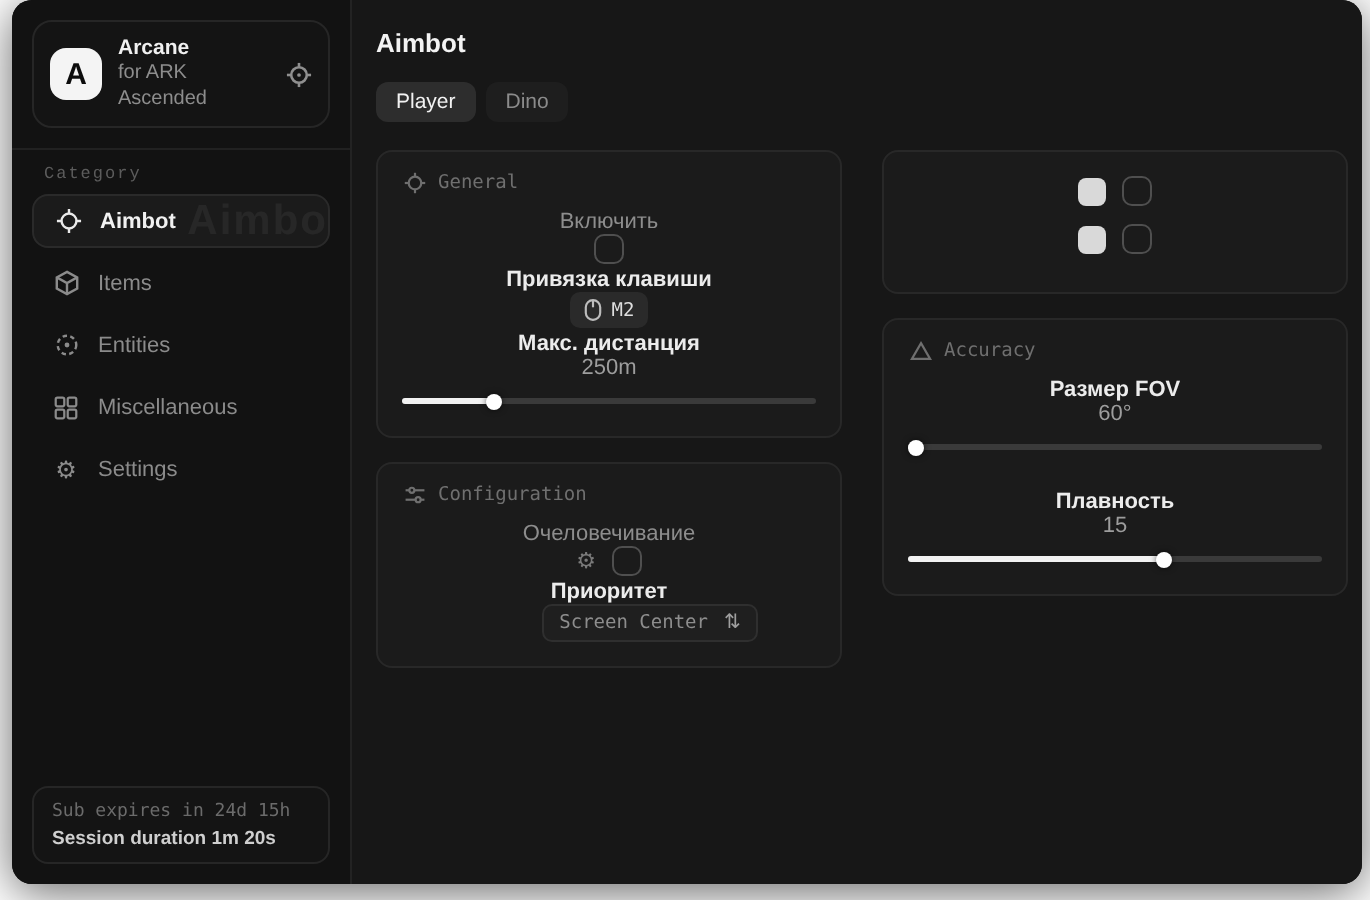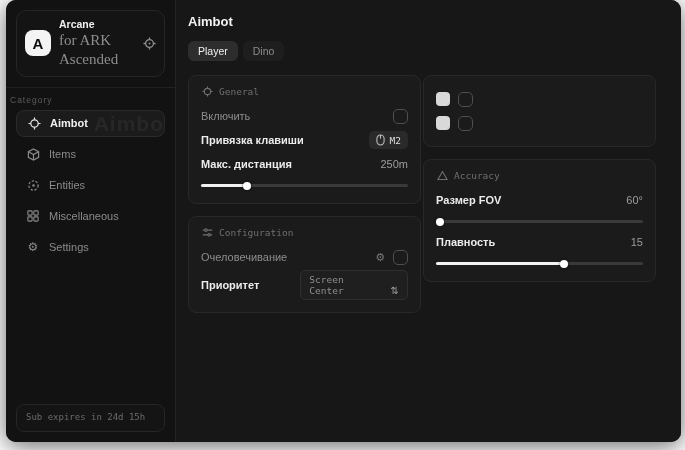--- a/index.html
+++ b/index.html
@@ -28,27 +28,27 @@
     display:flex; align-items:center; gap:8px; padding:7px 8px;
     background:#141414;
   }
   .logo {
     width:26px; height:26px; border-radius:8px; background:#f4f4f4;
     color:#0c0c0c; font-weight:bold; font-size:15px;
     display:flex; align-items:center; justify-content:center;
   }
   .brand-text { flex:1; line-height:1.25; }
   .brand-title { font-size:10.5px; font-weight:bold; color:#f0f0f0; }
-  .brand-sub { font-size:15px; color:#8d8d8d;font-family:Liberation Serif, serif; }
+  .brand-sub { font-size:10px; color:#8d8d8d; }
   .brand-icon { color:#8f8f8f; display:flex; }
   .side-divider { border-top:1px solid #212121; margin-top:10px; }
   .category {
-    font-family:Liberation Sans, sans-serif;
+    font-family:Liberation Mono, monospace;
     font-size:8.5px; color:#5c5c5c; letter-spacing:1px;
-    padding:7px 16px 5px 4px;
+    padding:7px 16px 5px 16px;
   }
   .nav { display:flex; flex-direction:column; gap:4px; padding:0 10px; }
   .nav-item {
     position:relative; display:flex; align-items:center; gap:9px;
     padding:6px 10px; border-radius:8px; color:#8b8b8b; font-size:11px;
     cursor:pointer; overflow:hidden; height:27px;
   }
   .nav-item .nicon { display:flex; width:14px; color:#8b8b8b; font-size:12px; align-items:center; justify-content:center; }
   .nav-item.active {
     background:#1b1b1b; border:1px solid #2a2a2a; color:#f1f1f1; font-weight:bold;
@@ -70,34 +70,34 @@
   .foot-line2 { font-size:9.5px; color:#cfcfcf; font-weight:bold; white-space:nowrap; }
   
   .main { flex:1; padding:14px 12px 12px 12px; background:#171717; }
   .page-title { font-size:13px; font-weight:bold; color:#f3f3f3; margin-bottom:12px; }
   .tabs { display:flex; gap:5px; margin-bottom:14px; }
   .tab {
     font-size:10.5px; padding:4px 10px; border-radius:6px; cursor:pointer;
     background:#1e1e1e; color:#8b8b8b;
   }
   .tab.active { background:#2d2d2d; color:#f2f2f2; }
-  .columns { display:flex; gap:2px; align-items:flex-start; }
+  .columns { display:flex; gap:20px; align-items:flex-start; }
   .col { display:flex; flex-direction:column; gap:12px; width:233px; }
   .card {
     background:#1b1b1b; border:1px solid #282828; border-radius:8px;
     padding:10px 12px 12px 12px; width:100%;
   }
   .card-head {
     display:flex; align-items:center; gap:6px; margin-bottom:8px;
     font-family:"DejaVu Sans Mono", monospace; font-size:9.5px; color:#6f6f6f;
   }
   .card-head .cicon { display:flex; color:#6f6f6f; font-size:10px; width:12px; justify-content:center; }
   .row {
     display:flex; align-items:center; justify-content:space-between;
-    min-height:22px; margin-top:2px;
+    min-height:22px; margin-top:2px;flex-direction:column;
   }
   .lbl-dim { font-size:11px; color:#8d8d8d; }
   .lbl-bright { font-size:11px; color:#ececec; font-weight:bold; }
   .val { font-size:11px; color:#9d9d9d; }
   .checkbox {
     width:15px; height:15px; border:1.5px solid #4f4f4f; border-radius:5px;
     background:transparent; cursor:pointer; flex:none;
   }
   .right-group { display:flex; align-items:center; gap:8px; }
   .swatch { width:14px; height:14px; border-radius:4px; cursor:pointer; flex:none; }
@@ -193,20 +193,21 @@
         <span>Miscellaneous</span>
       </div>
       <div class="nav-item">
         <span class="nicon" style="font-family:'DejaVu Sans',sans-serif;">⚙</span>
         <span>Settings</span>
       </div>
     </div>
 
     <div class="side-footer">
       <div class="foot-line1">Sub expires in 24d 15h</div>
+      <div class="foot-line2">Session duration 1m 20s</div>
     </div>
   </div>
 
   <div class="main">
     <div class="page-title">Aimbot</div>
     <div class="tabs">
       <div class="tab active">Player</div>
       <div class="tab">Dino</div>
     </div>
 
@@ -311,21 +312,21 @@
           </div>
           <div class="row">
             <span class="lbl-bright">Размер FOV</span>
             <span class="val">60°</span>
           </div>
           <div class="slider">
             <div class="fill" style="width: 2%;">
               <div class="thumb"></div>
             </div>
           </div>
-          <div class="row" style="margin-top:8px;">
+          <div class="row" style="margin-top:20px;">
             <span class="lbl-bright">Плавность</span>
             <span class="val">15</span>
           </div>
           <div class="slider">
             <div class="fill" style="width: 62%;">
               <div class="thumb"></div>
             </div>
           </div>
         </div>
       </div>

